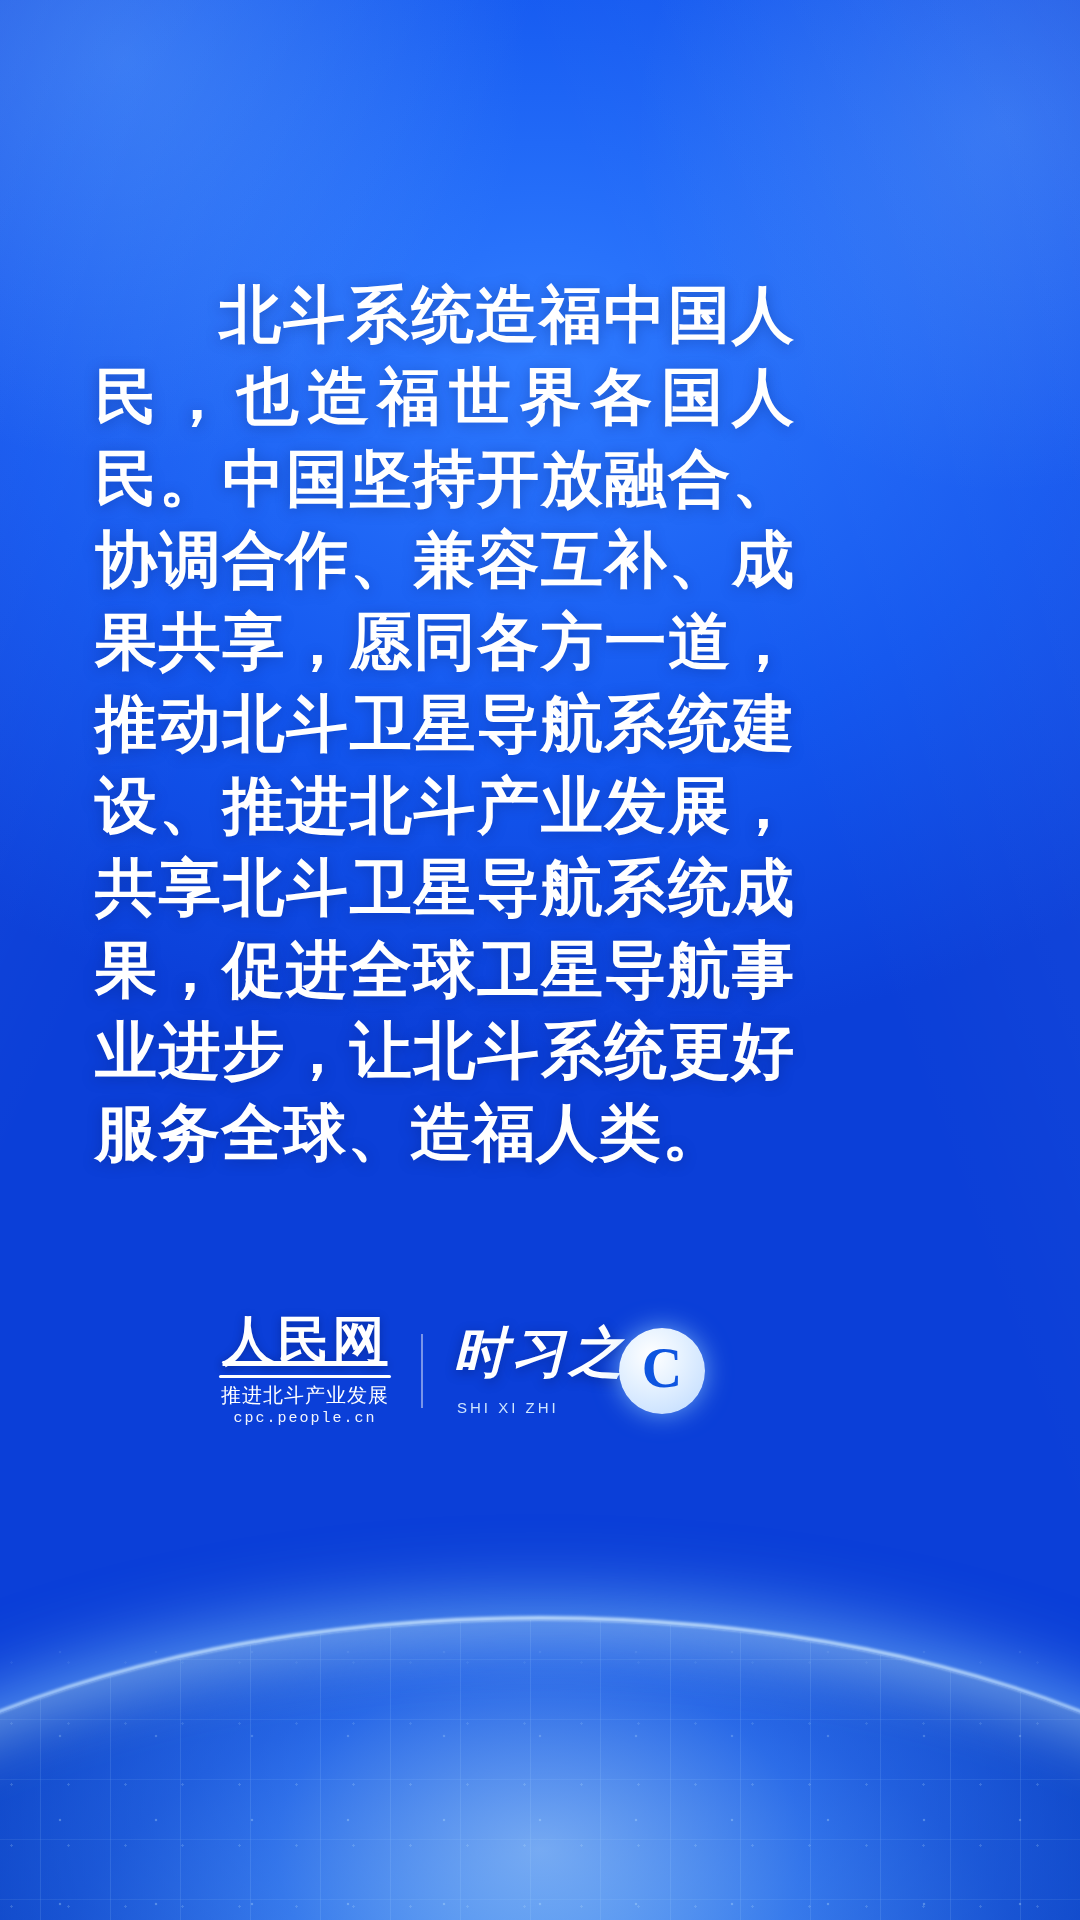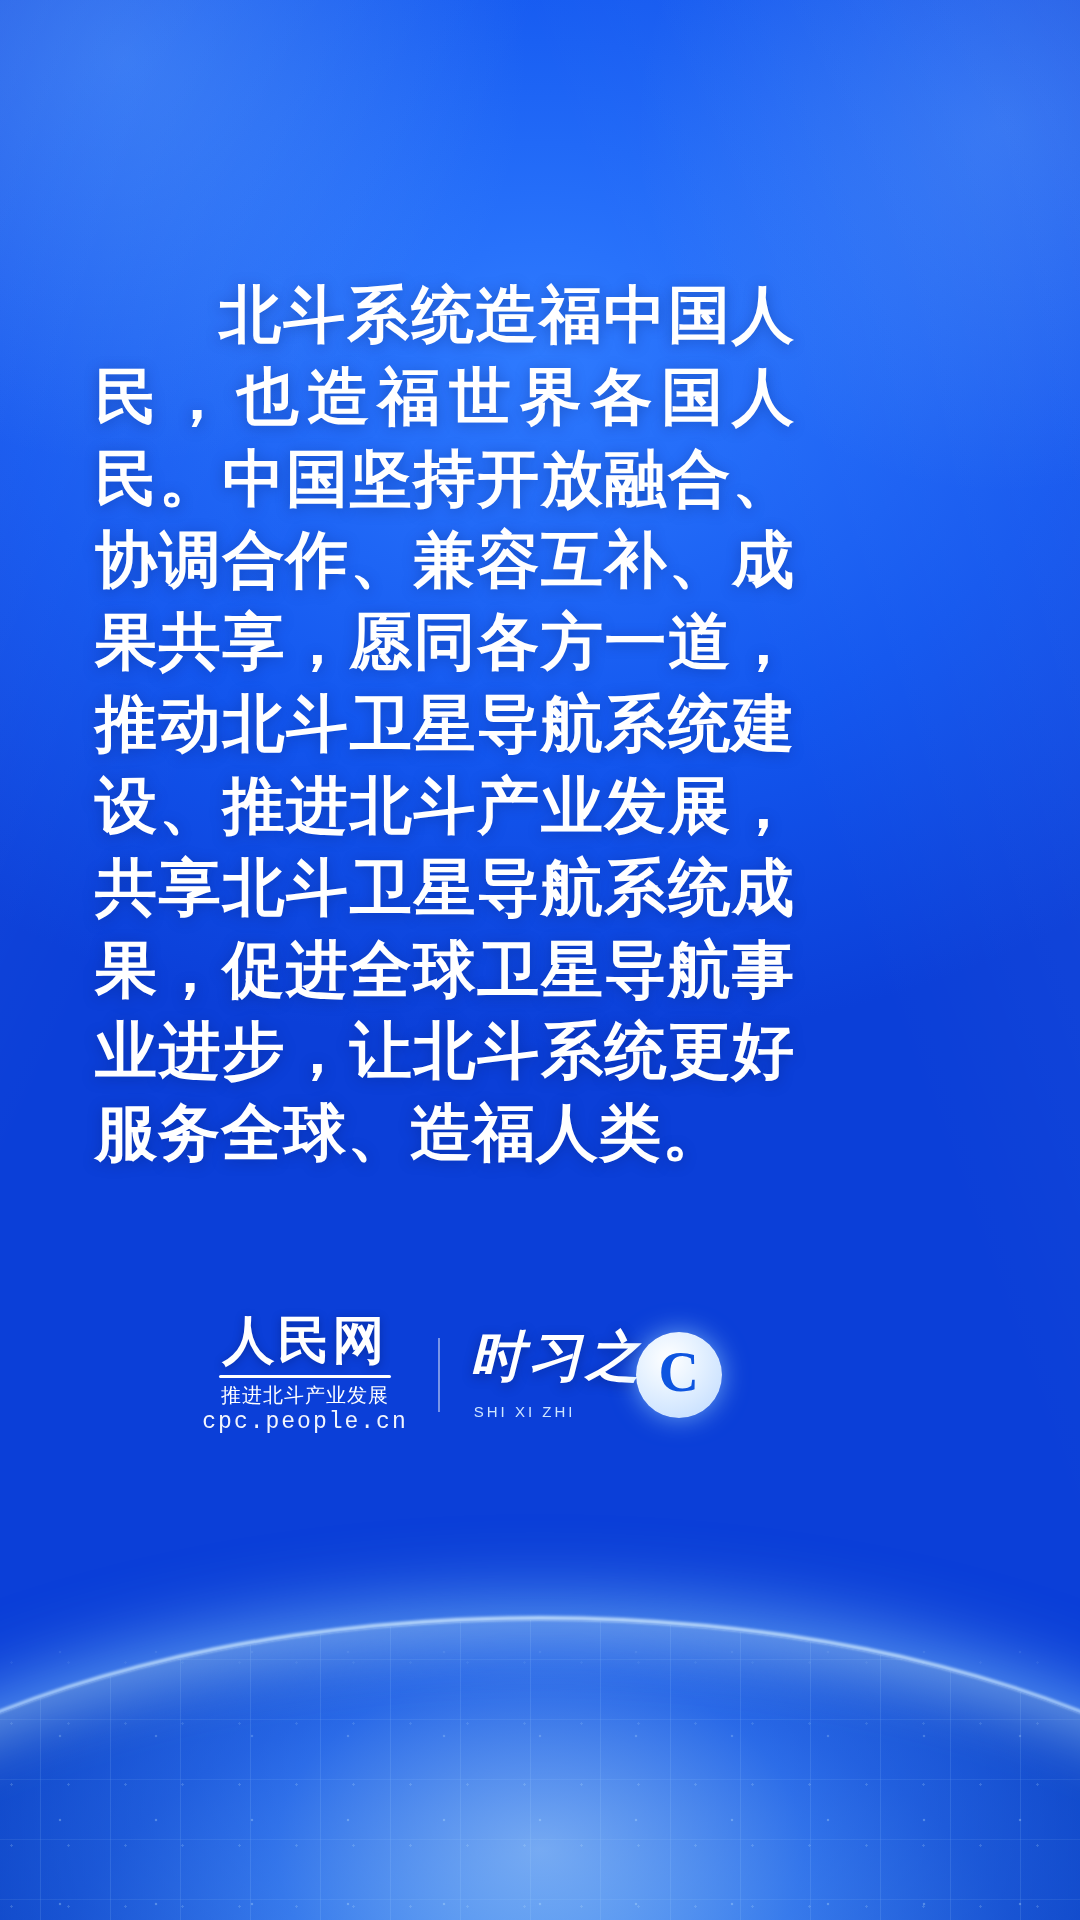--- a/index.html
+++ b/index.html
@@ -176,39 +176,40 @@
     align-items: center;
     line-height: 1;
   }
   .people-logo .cn {
     color: #ffffff;
     font-family: "Liberation Serif", "DejaVu Serif", serif;
     font-weight: 700;
     font-size: 52px;
     letter-spacing: 3px;
     text-shadow: 0 2px 10px rgba(0,20,90,0.4);
+    text-decoration: underline;
   }
   .people-logo .rule {
     width: 172px;
     height: 3px;
     background: #ffffff;
     margin: 8px 0 7px 0;
     border-radius: 2px;
   }
   .people-logo .sub {
     color: #ffffff;
     font-family: "Liberation Sans", sans-serif;
     font-size: 20px;
     letter-spacing: 1px;
     margin-bottom: 6px;
   }
   .people-logo .url {
     color: #ffffff;
     font-family: "Liberation Mono", monospace;
-    font-size: 23px;
+    font-size: 15px;
     letter-spacing: 2px;
     opacity: .95;
   }
 
   .divider-dot {
     width: 0;
     height: 74px;
     border-left: 2px solid rgba(255,255,255,0.45);
     margin: 0 4px;
   }

